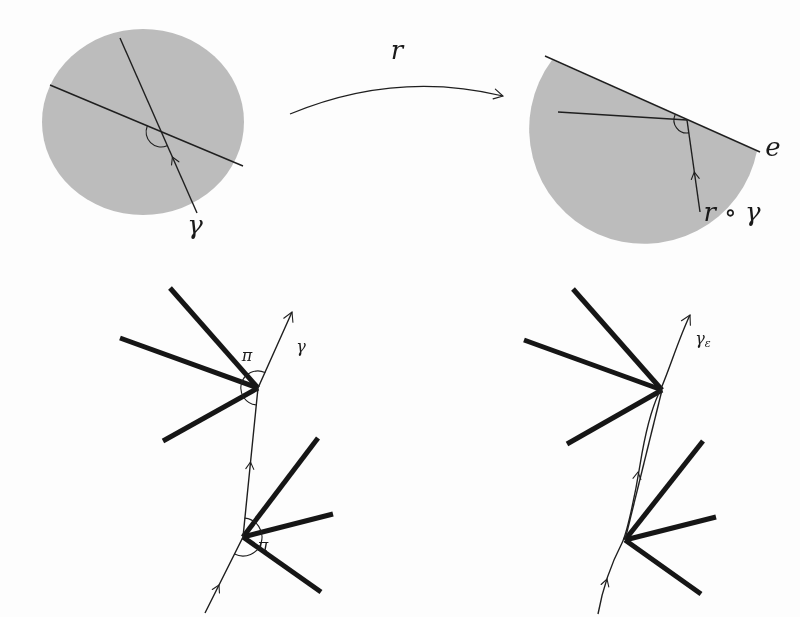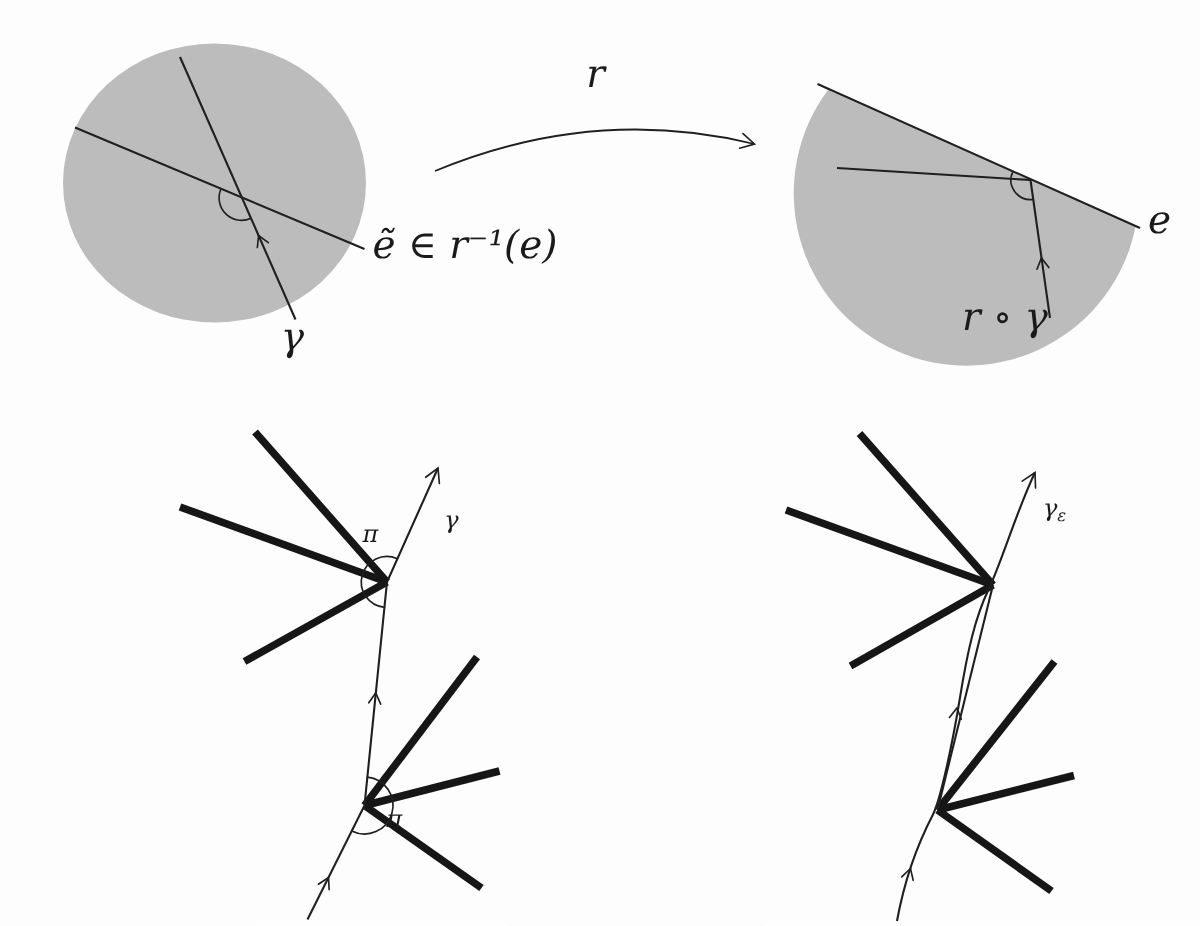--- a/index.html
+++ b/index.html
@@ -83,25 +83,24 @@
       <path class="arc" d="M-5,9 L0,0 L5,9" transform="translate(690,315) rotate(27)"></path>
       <path class="arc" d="M-4,7 L0,0 L4,7" transform="translate(607,579) rotate(17)"></path>
       <path class="arc" d="M-4,7 L0,0 L4,7" transform="translate(638,472) rotate(9)"></path>
     </g>
   </svg>
 
   <div class="label big" style="left:195px;top:225px">γ</div>
 
   <div class="label big" style="left:397px;top:50px">r</div>
 
-  <div class="label big" style="left:310px;top:164px">ẽ ∈ r⁻¹(e)</div>
 
   <div class="label big" style="left:773px;top:147px">e</div>
 
-  <div class="label big" style="left:670px;top:212px">r ∘ γ</div>
+  <div class="label big" style="left:732px;top:212px">r ∘ γ</div>
 
   <div class="label small" style="left:247px;top:356px">π</div>
 
   <div class="label small" style="left:263px;top:546px">π</div>
 
   <div class="label small" style="left:301px;top:347px">γ</div>
 
   <div class="label small" style="left:703px;top:340px">
     <span>γ</span><span class="sub">ε</span>
   </div>

